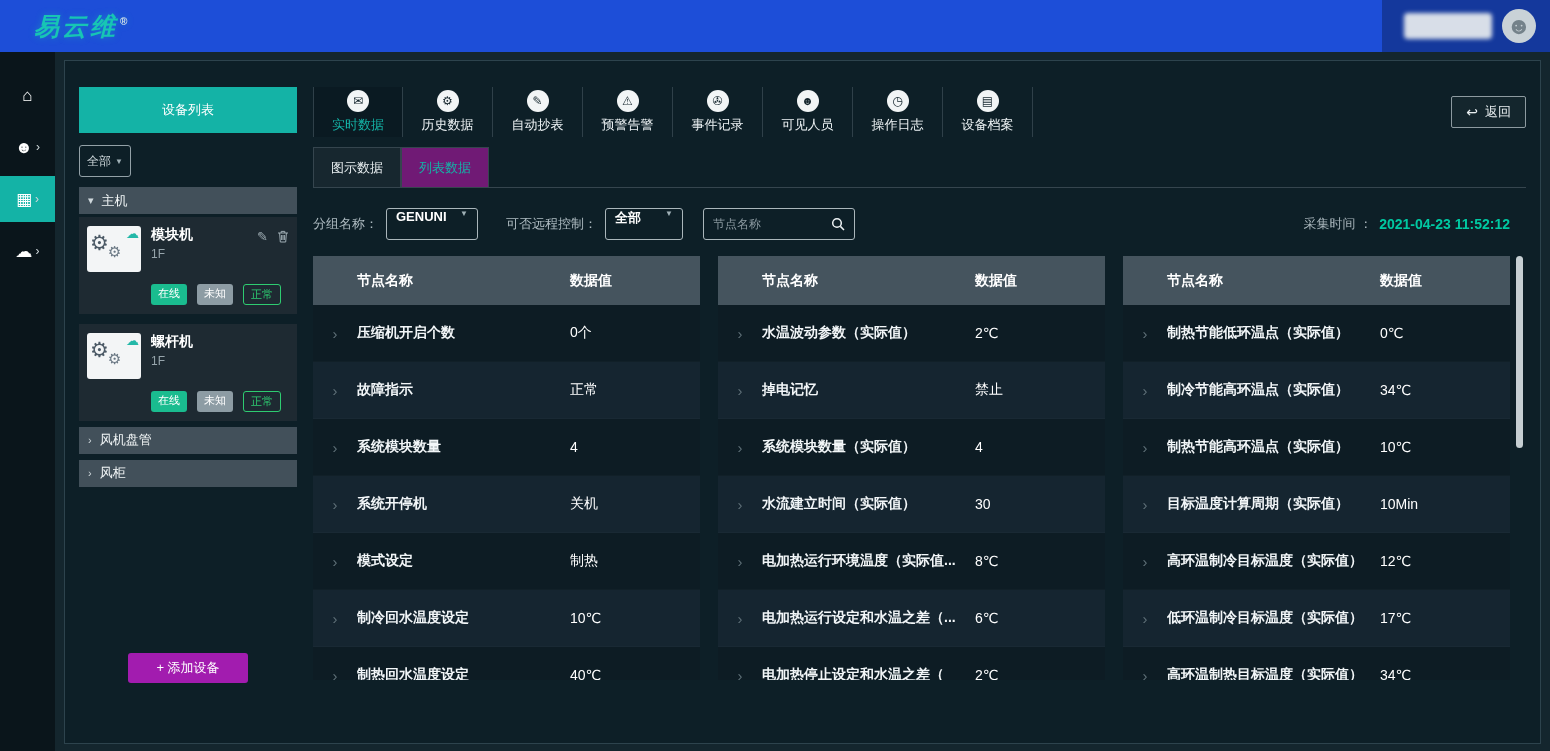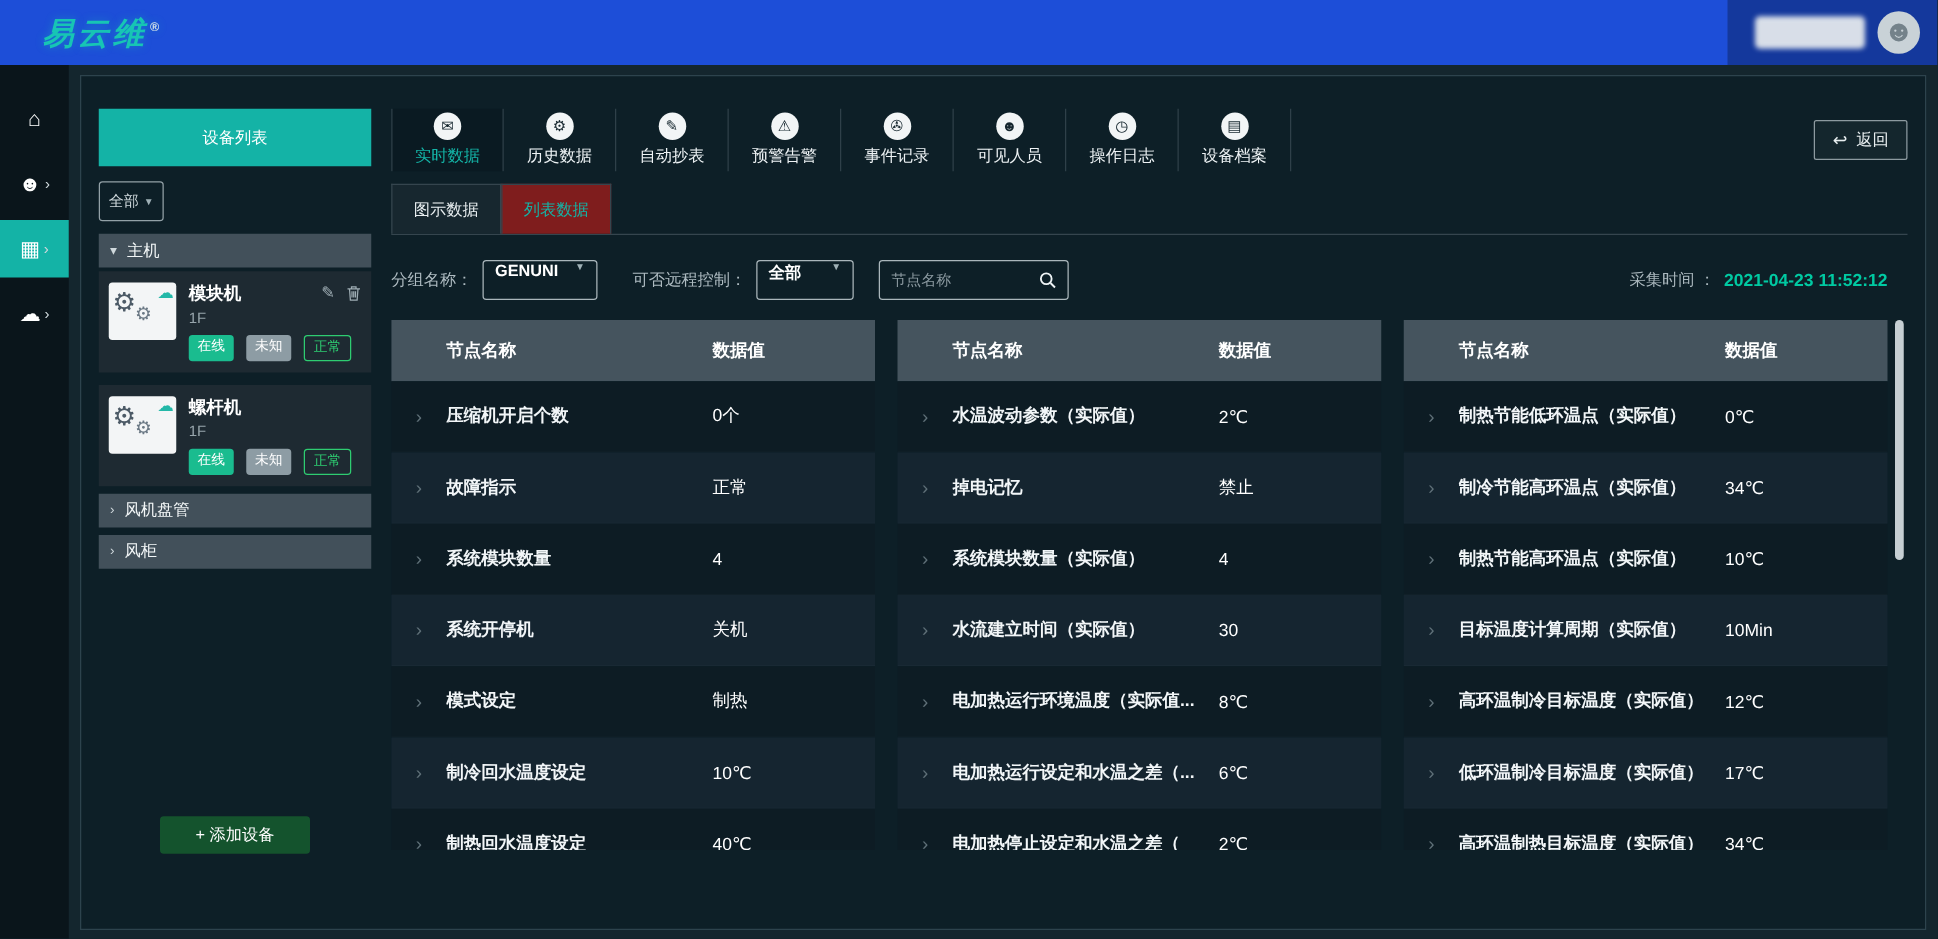--- a/index.html
+++ b/index.html
@@ -44,33 +44,33 @@
   padding:0 9px;gap:8px;font-size:13px;color:#f2f6f7;cursor:pointer;flex:0 0 auto}
 .grouphdr.collapsed{margin-top:6px}
 .gchev{color:#cfd8dc;font-size:11px}
 .devlist{display:flex;flex-direction:column;gap:10px;margin-top:3px;flex:0 0 auto}
 .devcard{background:#1e2a32;padding:9px 8px;display:flex;gap:10px;cursor:pointer}
 .thumb{width:54px;height:46px;background:#f3f5f6;border-radius:3px;position:relative;flex:0 0 auto;overflow:hidden}
 .thumb .g1{position:absolute;left:3px;top:6px;font-size:21px;color:#4c5a66;line-height:1}
 .thumb .g2{position:absolute;left:21px;top:18px;font-size:15px;color:#6a7884;line-height:1}
 .thumb .cl{position:absolute;right:2px;top:1px;font-size:13px;color:#23b8a8;line-height:1}
 .devinfo{flex:1;min-width:0;display:flex;flex-direction:column}
-.devname-row{display:flex;align-items:flex-start;gap:18px}
+.devname-row{display:flex;align-items:flex-end;gap:18px}
 .devname{font-size:14px;font-weight:bold;color:#fff}
 .dev-actions{margin-left:auto;display:flex;align-items:center;gap:9px;color:#9fadb4}
 .pencil{font-size:13px;cursor:pointer}
 .trash{cursor:pointer;display:flex}
 .floor{font-size:12px;color:#97a5ac;margin-top:3px}
-.badges{display:flex;gap:10px;margin-top:7px}
+.badges{display:flex;gap:10px;margin-top:23px}
 .badge{font-size:11px;padding:2px 7px;border-radius:3px;line-height:1.35}
 .badge.online{background:var(--badge-online,#1abc8f);color:#fff}
 .badge.unknown{background:var(--badge-unknown,#8d9ca4);color:#fff}
 .badge.normal{border:1px solid var(--badge-normal,#2ecc71);color:var(--badge-normal,#2ecc71)}
 .addbtn-wrap{margin-top:auto;display:flex;justify-content:center}
-.addbtn{background:#14532d;color:#fff;font-size:13px;border:0;border-radius:3px;padding:6px 28px;cursor:pointer;
+.addbtn{background:#a21caf;color:#fff;font-size:13px;border:0;border-radius:3px;padding:6px 28px;cursor:pointer;
   font-family:inherit}
 
 
 .content{flex:1;min-width:0;display:flex;flex-direction:column;position:relative}
 .ctab-row{display:flex;align-items:stretch;height:50px;flex:0 0 auto;position:relative}
 .ctabs{display:flex}
 .ctab{width:90px;display:flex;flex-direction:column;align-items:center;justify-content:center;gap:4px;
   border-right:1px solid #2f4049;cursor:pointer}
 .ctabs .ctab:first-child{border-left:1px solid #2f4049}
 .ctab.active{background:#0a1a22}
@@ -78,21 +78,21 @@
   display:flex;align-items:center;justify-content:center;font-size:12px;line-height:1}
 .ctab-lb{font-size:13px;color:#eef3f5;white-space:nowrap}
 .ctab.active .ctab-lb{color:var(--accent,#14b3a6)}
 .backbtn{position:absolute;right:0;top:9px;display:flex;align-items:center;gap:7px;
   border:1px solid #8d9aa0;background:rgba(255,255,255,.03);color:#e8eef0;font-size:13px;
   padding:6px 14px;border-radius:2px;cursor:pointer}
 .back-ic{font-size:14px;line-height:1}
 .subtabs{margin-top:10px;display:flex;border-bottom:1px solid #35454e;flex:0 0 auto}
 .subtab{min-width:88px;padding:0 15px;height:40px;display:flex;align-items:center;justify-content:center;
   font-size:13px;color:#e9eff1;background:#17272f;border:1px solid #35454e;border-bottom:none;cursor:pointer}
-.subtab.active{background:#7f1d1d;color:var(--accent,#14b3a6)}
+.subtab.active{background:#701a75;color:var(--accent,#14b3a6)}
 .filters{margin-top:20px;display:flex;align-items:center;flex:0 0 auto;font-size:13px;color:#aebbc1}
 .fsel{margin-left:8px;height:32px;border:1px solid #aab6bb;border-radius:3px;display:flex;align-items:flex-start;
   justify-content:space-between;padding:0 9px;color:#fff;font-weight:bold;font-size:13px;cursor:pointer}
 .fsel.group{width:92px;margin-right:28px}
 .fsel.remote{width:78px;margin-right:20px}
 .nodebox{width:152px;height:32px;border:1px solid #aab6bb;border-radius:3px;display:flex;align-items:center;
   padding:0 9px;gap:6px}
 .nodebox input{flex:1;min-width:0;background:transparent;border:0;outline:0;color:#dfe7ea;font-size:12px}
 .nodebox input::placeholder{color:#8c9aa1}
 .time{margin-left:auto;display:flex;align-items:center;font-size:13px;color:#a9b6bc;padding-right:16px}

